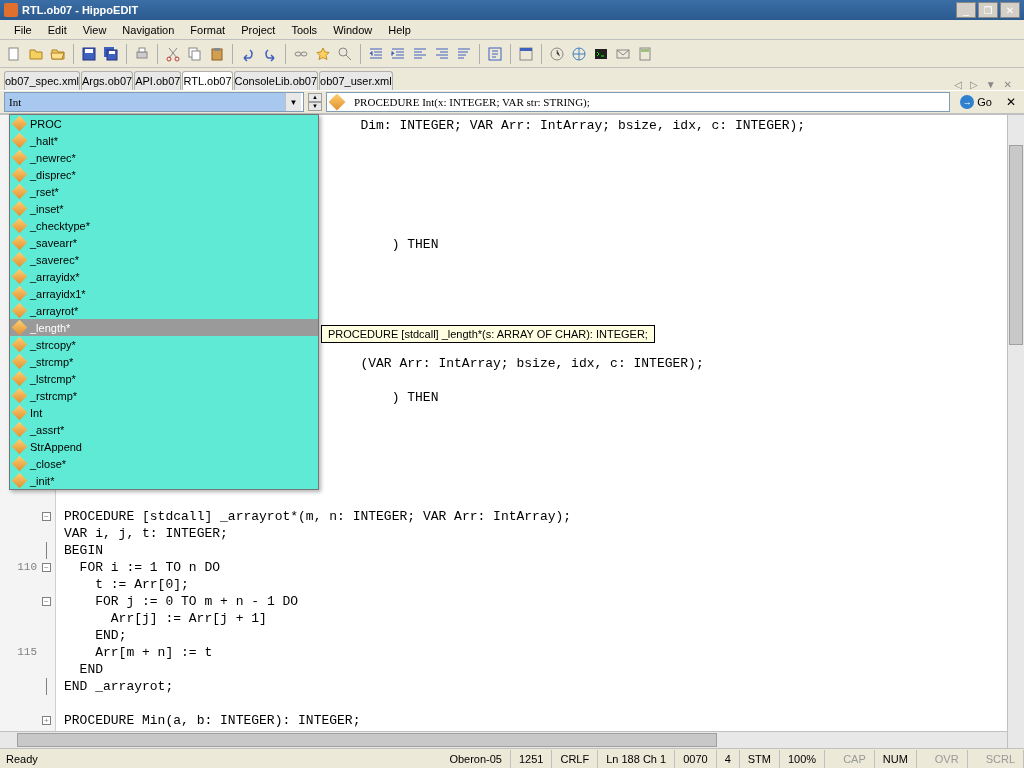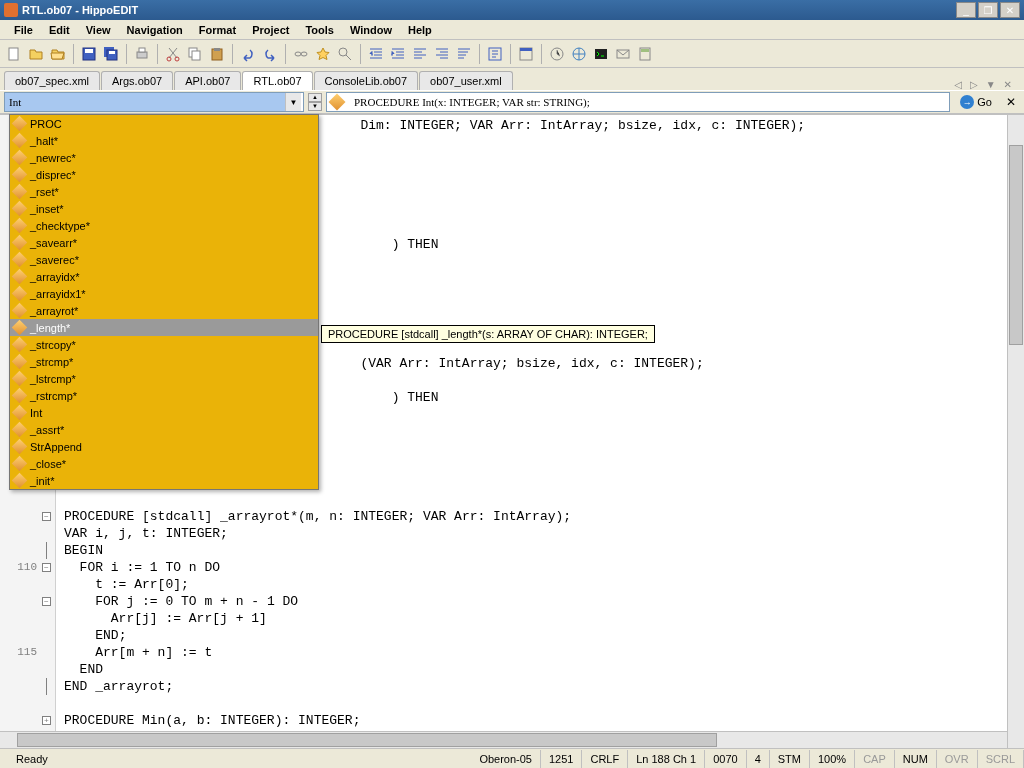--- a/index.html
+++ b/index.html
@@ -2,27 +2,27 @@
 <html><head>
 <meta charset="utf-8">
 <style>
 * { box-sizing: border-box; margin: 0; padding: 0; }
 body { font-family: Tahoma, sans-serif; font-size: 11px; background: #ece9d8; width: 1024px; height: 768px; overflow: hidden; position: relative; }
 .titlebar { background: linear-gradient(#3a6ea5,#2c5a8f); height: 20px; display: flex; align-items: center; padding: 0 4px; color: #fff; }
 .titlebar .icon { width: 14px; height: 14px; background: #e07030; border-radius: 2px; margin-right: 4px; }
 .titlebar .title { flex: 1; font-weight: bold; }
 .titlebar .winbtns { display: flex; gap: 2px; }
 .titlebar .winbtn { width: 20px; height: 16px; background: #d4d0c8; border: 1px solid #888; display: flex; align-items: center; justify-content: center; font-size: 10px; cursor: pointer; }
-.menubar { height: 20px; background: #ece9d8; display: flex; align-items: center; padding: 0 6px; border-bottom: 1px solid #c0c0c0; font-weight: bold; }
+.menubar { height: 20px; background: #ece9d8; display: flex; align-items: center; padding: 0 6px; border-bottom: 1px solid #c0c0c0; }
 .menubar .item { padding: 2px 8px; cursor: pointer; }
 .toolbar { height: 28px; background: #ece9d8; display: flex; align-items: center; padding: 0 4px; gap: 2px; border-bottom: 1px solid #c0c0c0; }
 .tbtn { width: 20px; height: 20px; border: 1px solid transparent; display: flex; align-items: center; justify-content: center; cursor: pointer; }
 .tsep { width: 1px; height: 20px; background: #b0b0b0; margin: 0 3px; }
 .tabbar { height: 22px; background: #ece9d8; display: flex; align-items: flex-end; padding: 0 4px; gap: 0; }
-.tab { padding: 3px 10px; background: #e8e8e8; border: 1px solid #b0b0b0; border-bottom: none; font-size: 11px; cursor: pointer; border-radius: 3px 3px 0 0; margin-right: 1px; }
+.tab { padding: 3px 0; background: #e8e8e8; border: 1px solid #b0b0b0; border-bottom: none; font-size: 11px; cursor: pointer; border-radius: 3px 3px 0 0; margin-right: 1px; }
 .tab.active { background: #fff; font-weight: normal; }
 .tabright { margin-left: auto; display: flex; gap: 4px; align-items: center; padding-right: 6px; }
 .tabnav { font-size: 10px; color: #888; cursor: pointer; padding: 0 2px; }
 .navbar { height: 24px; background: #ece9d8; display: flex; align-items: center; padding: 2px 4px; gap: 4px; border-top: 1px solid #fff; border-bottom: 1px solid #c0c0c0; }
 .combo { display: flex; align-items: center; background: #fff; border: 1px solid #7f9db9; height: 20px; }
 .combo input { border: none; outline: none; height: 18px; padding: 0 4px; font-size: 11px; font-family: Tahoma; }
 .combo .drop { width: 16px; height: 18px; background: #e8e8e8; border-left: 1px solid #c0c0c0; display: flex; align-items: center; justify-content: center; font-size: 8px; cursor: pointer; }
 .spinner { width: 14px; display: flex; flex-direction: column; }
 .spinner div { height: 9px; background: #e8e8e8; border: 1px solid #a0a0a0; font-size: 6px; text-align: center; line-height: 7px; cursor: pointer; }
 .procbar { flex: 1; display: flex; align-items: center; background: #fff; border: 1px solid #7f9db9; height: 20px; padding: 0 4px; gap: 11px; }
@@ -33,29 +33,29 @@
 .editor { position: absolute; left: 0; top: 0; right: 0; bottom: 0; display: flex; font-family: Consolas, 'Courier New', monospace; font-size: 13px; line-height: 17px; }
 .gutter { width: 56px; background: #f4f4f4; border-right: 1px solid #d0d0d0; padding-top: 2px; text-align: right; color: #808080; }
 .gutter .ln { height: 17px; padding-right: 18px; position: relative; font-size: 11px; }
 .fold { position: absolute; right: 4px; top: 4px; width: 9px; height: 9px; border: 1px solid #808080; background: #fff; font-size: 8px; line-height: 7px; text-align: center; cursor: pointer; }
 .code { flex: 1; padding: 2px 0 2px 8px; white-space: pre; overflow: hidden; }
 .code .row { height: 17px; }
 .vscroll { width: 17px; background: #e8e8e8; border-left: 1px solid #c0c0c0; position: relative; }
 .vthumb { position: absolute; left: 1px; right: 1px; top: 30px; height: 200px; background: #c8c8c8; border: 1px solid #a0a0a0; }
 .hscroll { height: 17px; background: #e8e8e8; border-top: 1px solid #c0c0c0; position: absolute; left: 0; right: 17px; bottom: 0; }
 .hthumb { position: absolute; top: 1px; bottom: 1px; left: 17px; width: 700px; background: #c8c8c8; border: 1px solid #a0a0a0; }
-.dropdown { position: absolute; left: 9px; top: 114px; width: 310px; background: #eab308; border: 1px solid #767676; box-shadow: 2px 2px 4px rgba(0,0,0,.3); z-index: 100; max-height: 378px; overflow: hidden; }
+.dropdown { position: absolute; left: 9px; top: 114px; width: 310px; background: #5eead4; border: 1px solid #767676; box-shadow: 2px 2px 4px rgba(0,0,0,.3); z-index: 100; max-height: 378px; overflow: hidden; }
 .dditem { height: 17px; display: flex; align-items: center; padding: 0 4px; gap: 5px; cursor: pointer; font-size: 11px; }
 .dditem.sel { background: #9a9a9a; color: #fff; }
 .ddicon { width: 11px; height: 11px; background: linear-gradient(135deg,#ffd070,#e09030); transform: rotate(45deg); flex-shrink: 0; }
 .tooltip { position: absolute; left: 321px; top: 325px; background: #ffffe1; border: 1px solid #000; padding: 2px 6px; font-size: 11px; z-index: 101; white-space: nowrap; }
 .statusbar { position: absolute; bottom: 0; left: 0; right: 0; height: 20px; background: #ece9d8; border-top: 1px solid #c0c0c0; display: flex; align-items: center; font-size: 11px; }
 .statusbar .cell { padding: 0 8px; border-right: 1px solid #c0c0c0; height: 18px; display: flex; align-items: center; }
-.statusbar .ready { flex: 1; padding-left: 16px; border: none; }
-.statusbar .dim { color: #999; }
+.statusbar .ready { flex: 1; padding-left: 6px; border: none; }
+.statusbar .dim { color: #999; margin-left: 10px; }
 svg { width: 16px; height: 16px; }
 .editor-container { position: absolute; top: 114px; left: 0; right: 0; bottom: 20px; background: #fff; border-top: 1px solid #c0c0c0; }
 </style>
 </head>
 <body>
 
 <div class="titlebar">
   <div class="icon"></div>
   <div class="title">RTL.ob07 - HippoEDIT</div>
   <div class="winbtns">

